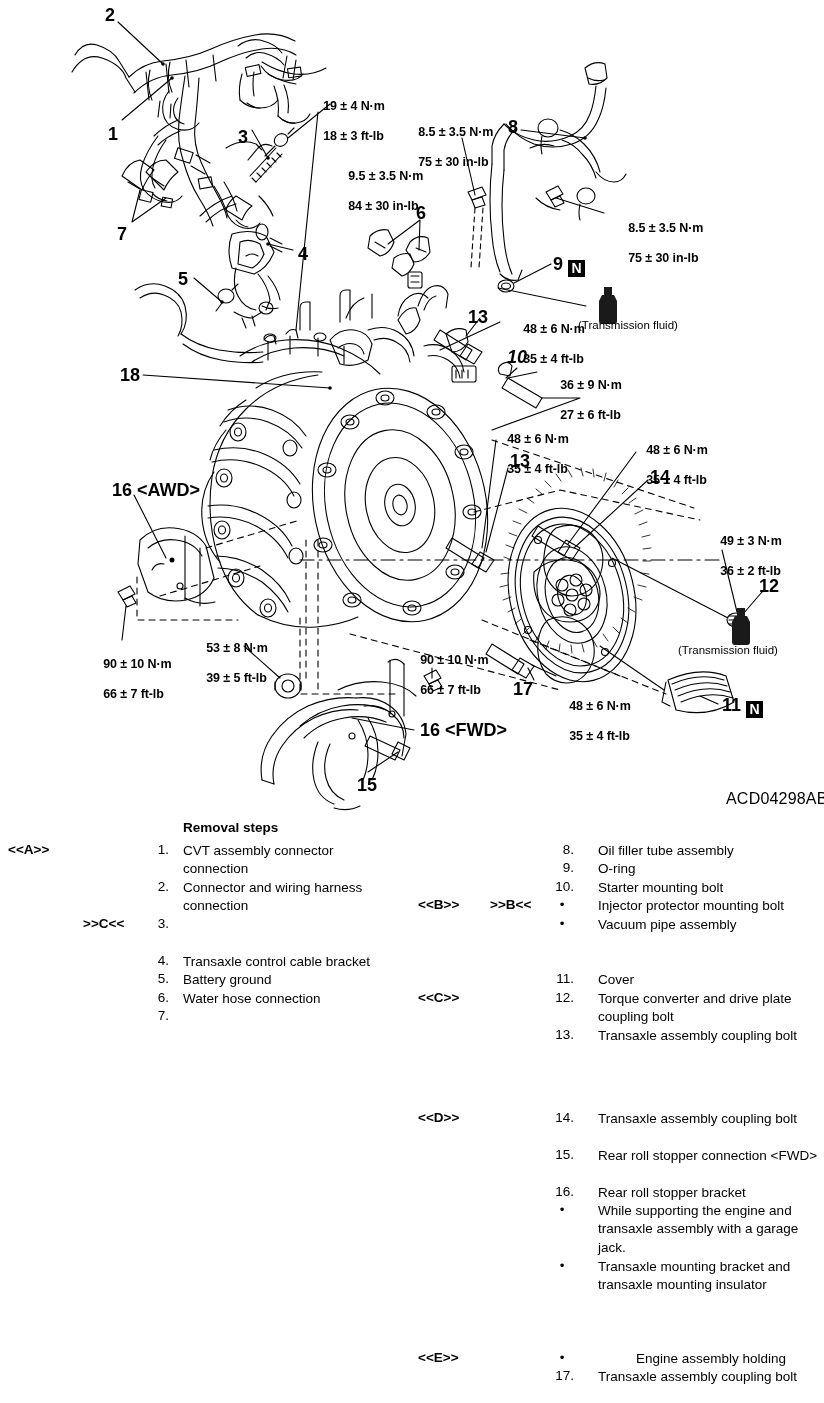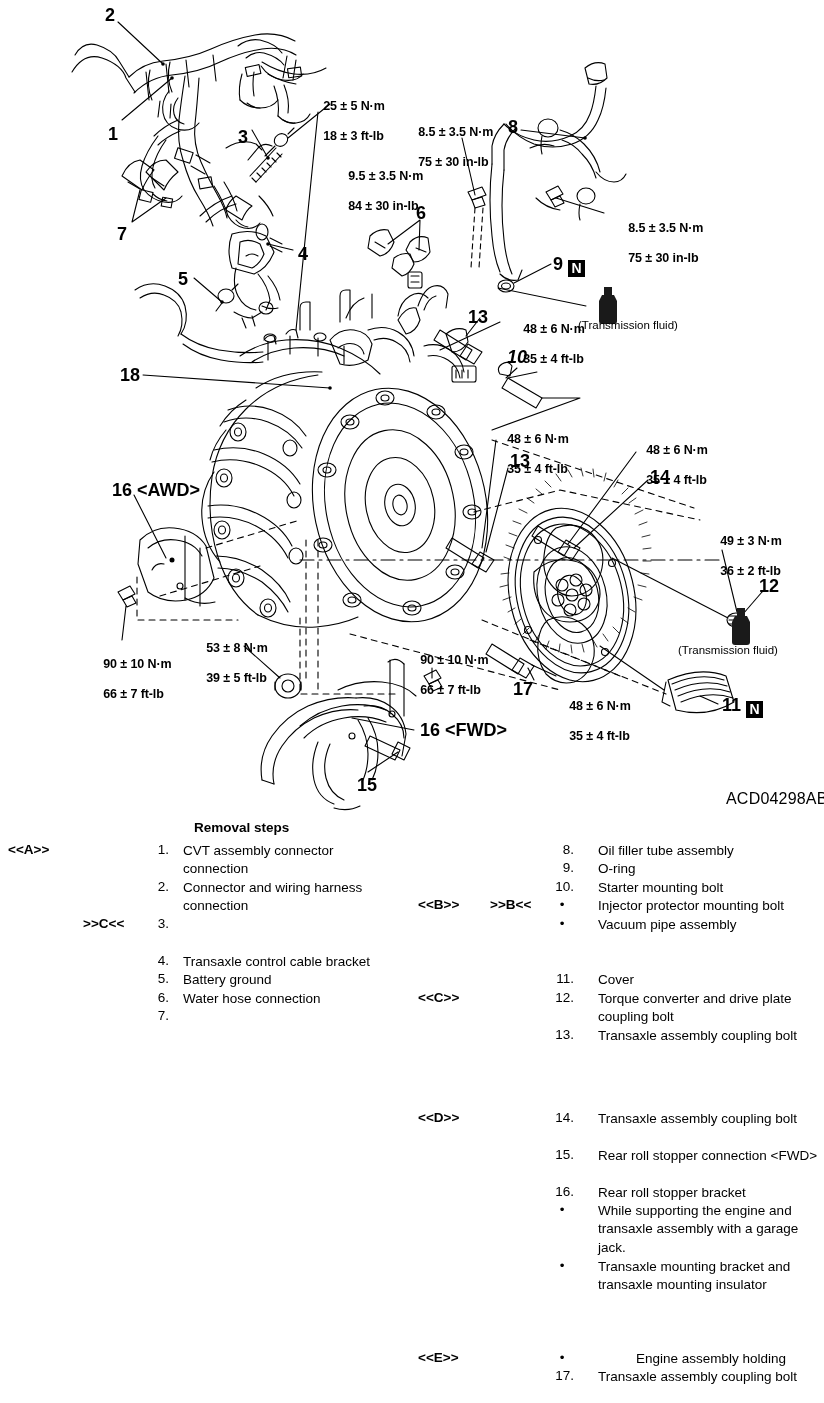--- a/index.html
+++ b/index.html
@@ -487,39 +487,43 @@
       <span>9</span><span class="nbadge">N</span>
     </div>
     <div class="num" style="left:722px;top:696px;">
       <span>11</span><span class="nbadge">N</span>
     </div>
 
     <div class="num" style="left:112px;top:481px;">16 &lt;AWD&gt;</div>
     <div class="num" style="left:420px;top:721px;">16 &lt;FWD&gt;</div>
 
     <div class="lbl" style="left:303px;top:84px;">
-      <span>25 ± 5 N·m</span><br>
+      <span>19 ± 4 N·m</span><br>
       <span>18 ± 3 ft-lb</span>
     </div>
     <div class="lbl" style="left:398px;top:110px;">
       <span>8.5 ± 3.5 N·m</span><br>
       <span>75 ± 30 in-lb</span>
     </div>
     <div class="lbl" style="left:328px;top:154px;">
       <span>9.5 ± 3.5 N·m</span><br>
       <span>84 ± 30 in-lb</span>
     </div>
     <div class="lbl" style="left:608px;top:206px;">
       <span>8.5 ± 3.5 N·m</span><br>
       <span>75 ± 30 in-lb</span>
     </div>
     <div class="lbl" style="left:503px;top:307px;">
       <span>48 ± 6 N·m</span><br>
       <span>35 ± 4 ft-lb</span>
     </div>
+    <div class="lbl" style="left:540px;top:363px;">
+      <span>36 ± 9 N·m</span><br>
+      <span>27 ± 6 ft-lb</span>
+    </div>
     <div class="lbl" style="left:487px;top:417px;">
       <span>48 ± 6 N·m</span><br>
       <span>35 ± 4 ft-lb</span>
     </div>
     <div class="lbl" style="left:626px;top:428px;">
       <span>48 ± 6 N·m</span><br>
       <span>35 ± 4 ft-lb</span>
     </div>
     <div class="lbl" style="left:700px;top:519px;">
       <span>49 ± 3 N·m</span><br>
@@ -543,21 +547,21 @@
     </div>
 
     <div class="note" style="left:578px;top:319px;">(Transmission fluid)</div>
     <div class="note" style="left:678px;top:644px;">(Transmission fluid)</div>
 
     <div class="code" style="left:726px;top:790px;">ACD04298AB</div>
   </div>
 
   <div id="list">
 
-    <div class="heading" style="left:183px;top:8px;margin-left:11px;">Removal steps</div>
+    <div class="heading" style="left:183px;top:8px;">Removal steps</div>
 
     <div class="marker" style="left:8px;top:30px;">&lt;&lt;A&gt;&gt;</div>
     <div class="idx" style="left:145px;top:30px;">1.</div>
     <div class="txt" style="left:183px;top:30px;width:178px;">CVT assembly connector connection</div>
 
     <div class="idx" style="left:145px;top:67px;">2.</div>
     <div class="txt" style="left:183px;top:67px;width:190px;">Connector and wiring harness connection</div>
 
     <div class="marker" style="left:83px;top:104px;">&gt;&gt;C&lt;&lt;</div>
     <div class="idx" style="left:145px;top:104px;">3.</div>

